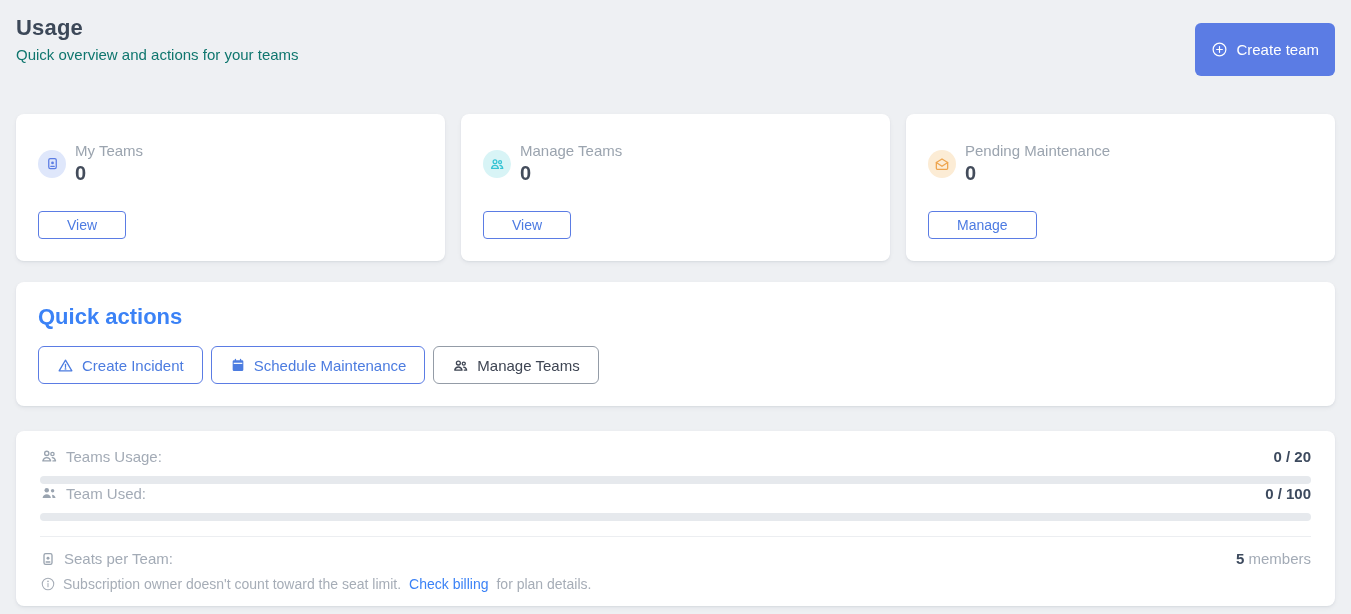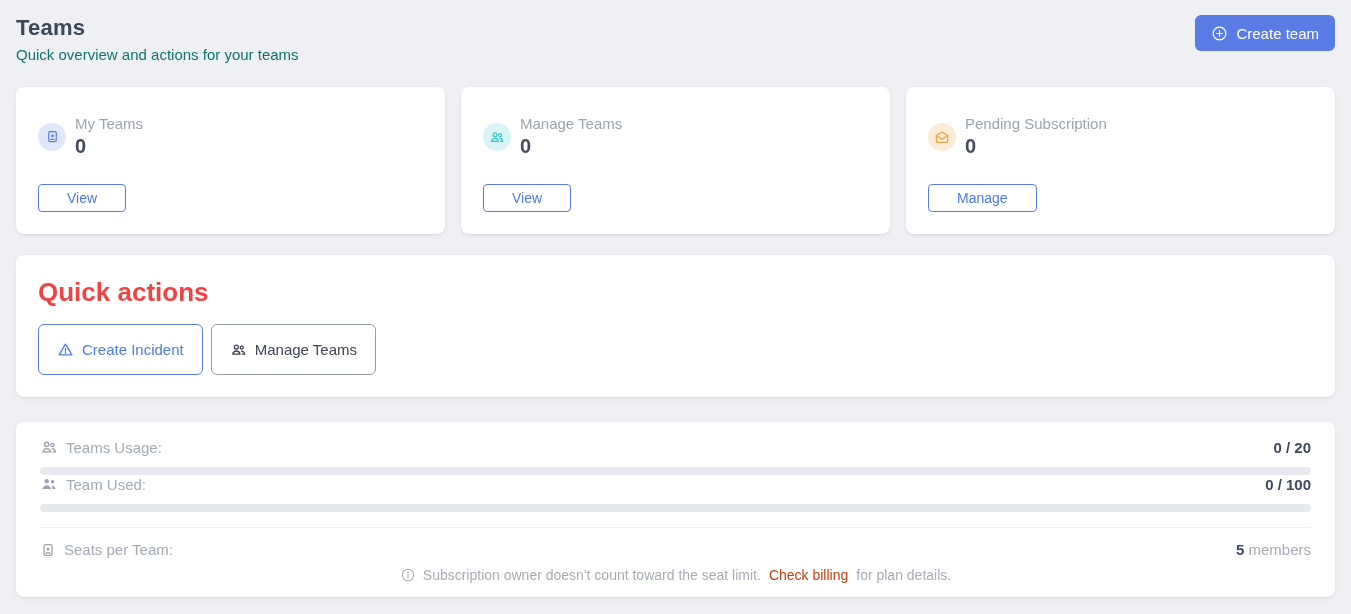--- a/index.html
+++ b/index.html
@@ -11,27 +11,27 @@
     color: #3d4a5c;
     padding: 15px 16px 18px;
   }
   
   .page-header { display: flex; justify-content: space-between; align-items: flex-start; }
   .page-title { font-size: 22px; font-weight: 700; color: #3c4858; letter-spacing: .2px; }
   .page-subtitle { margin-top: 5px; font-size: 15px; color: #0f766e; }
   .btn-primary {
     display: inline-flex; align-items: center; gap: 8px;
     background: #5b7ce4; color: #ffffff; border: none; border-radius: 6px;
-    font-size: 15px; font-family: inherit; padding: 0 16px; height: 36px; 
+    font-size: 15px; font-family: inherit; padding: 0 16px; height: 53px; margin-top: 8px;
     cursor: pointer;
   }
   .icon { display: inline-flex; align-items: center; justify-content: center; flex: none; }
   .icon svg { display: block; }
   
-  .cards { display: grid; grid-template-columns: repeat(3, 1fr); gap: 16px; margin-top: 24px; }
+  .cards { display: grid; grid-template-columns: repeat(3, 1fr); gap: 16px; margin-top: 38px; }
   .card {
     background: #ffffff; border-radius: 8px; padding: 20px 22px 22px;
     box-shadow: 0 1px 2px rgba(20,30,60,.06), 0 2px 5px rgba(20,30,60,.05);
   }
   .card-top { display: flex; align-items: center; gap: 9px; margin-top: 8px; }
   .icon-circle {
     width: 28px; height: 28px; border-radius: 50%;
     display: inline-flex; align-items: center; justify-content: center; flex: none;
   }
   .icon-circle.blue   { background: #dfe7fb; color: #5b7ce4; }
@@ -42,50 +42,50 @@
   .btn-outline {
     margin-top: 26px; background: #ffffff; border: 1px solid #5b7ce4; color: #4d7be2;
     border-radius: 4px; font-size: 14px; font-family: inherit; padding: 5px 28px; cursor: pointer;
   }
   
   .panel {
     background: #ffffff; border-radius: 8px;
     box-shadow: 0 1px 2px rgba(20,30,60,.06), 0 2px 5px rgba(20,30,60,.05);
   }
   .qa-panel { margin-top: 21px; padding: 22px; }
-  .qa-title { font-size: 26px; font-weight: 600; color: #ef4444; }
+  .qa-title { font-size: 22px; font-weight: 600; color: #3b82f6; }
   .qa-row { display: flex; gap: 8px; margin-top: 16px; }
   .btn-action {
-    display: inline-flex; align-items: center; gap: 8px; height: 51px; padding: 0 18px;
+    display: inline-flex; align-items: center; gap: 8px; height: 38px; padding: 0 18px;
     background: #ffffff; border-radius: 6px; font-size: 15px; font-family: inherit; cursor: pointer;
   }
   .btn-action.primary { border: 1px solid #5b7ce4; color: #4c7ce0; }
   .btn-action.neutral { border: 1px solid #949ca7; color: #3e4553; }
   
   .usage-panel { margin-top: 25px; padding: 16px 24px 14px; }
   .usage-row { display: flex; justify-content: space-between; align-items: center; }
   .usage-label { display: inline-flex; align-items: flex-end; gap: 8px; font-size: 15px; color: #a3abb6; }
   .usage-label .icon { color: #9aa4b0; }
   .usage-value { font-size: 15px; font-weight: 700; color: #3d4a5e; }
   .progress { height: 8px; background: #e6e9ed; border-radius: 4px; margin-top: 11px; overflow: hidden; }
   .progress-fill { height: 100%; background: #5b7ce4; border-radius: 4px; width: 0; }
   .divider { border: none; border-top: 1px solid #eceef1; margin: 15px 0 13px; }
   .unit { font-weight: 400; color: #a3abb6; }
-  .note { display: flex; align-items: center; gap: 5px; margin-top: 9px; font-size: 14px; color: #a6adb7; justify-content: center; }
+  .note { display: flex; align-items: center; gap: 5px; margin-top: 9px; font-size: 14px; color: #a6adb7; }
   .note .icon { color: #a6adb7; margin-right: 2px; }
-  .note a { color: #c2410c; text-decoration: none; cursor: pointer; margin: 0 3px; }
+  .note a { color: #3b82f6; text-decoration: none; cursor: pointer; margin: 0 3px; }
 </style>
 </head>
 <body>
 
 <div class="page">
 
   <header class="page-header">
     <div>
-      <h1 class="page-title">Teams</h1>
+      <h1 class="page-title">Usage</h1>
       <p class="page-subtitle">Quick overview and actions for your teams</p>
     </div>
     <button class="btn-primary">
       <span class="icon">
         <svg width="17" height="17" viewBox="0 0 24 24" fill="none" stroke="currentColor" stroke-width="1.7" stroke-linecap="round">
             <circle cx="12" cy="12" r="9"></circle>
             <path d="M12 8v8M8 12h8"></path>
           </svg>
       </span>
       <span>Create team</span>
@@ -131,21 +131,21 @@
 
     <section class="card">
       <div class="card-top">
         <span class="icon-circle orange">
           <svg width="16" height="16" viewBox="0 0 24 24" fill="none" stroke="currentColor" stroke-width="1.9" stroke-linecap="round" stroke-linejoin="round">
               <path d="M3.5 9.8 12 4.5l8.5 5.3v8.7a1.5 1.5 0 0 1-1.5 1.5H5a1.5 1.5 0 0 1-1.5-1.5z"></path>
               <path d="m3.5 9.8 8.5 5.7 8.5-5.7"></path>
             </svg>
         </span>
         <div>
-          <div class="card-label">Pending Subscription</div>
+          <div class="card-label">Pending Maintenance</div>
           <div class="card-value">0</div>
         </div>
       </div>
       <button class="btn-outline">Manage</button>
     </section>
 
   </div>
 
   <section class="panel qa-panel">
     <h2 class="qa-title">Quick actions</h2>
@@ -155,20 +155,31 @@
         <span class="icon">
           <svg width="17" height="17" viewBox="0 0 24 24" fill="none" stroke="currentColor" stroke-width="1.8" stroke-linecap="round" stroke-linejoin="round">
               <path d="M12 4.5 21 19.5H3z"></path>
               <path d="M12 10.5v4"></path>
               <circle cx="12" cy="16.8" r="0.4" fill="currentColor"></circle>
             </svg>
         </span>
         <span>Create Incident</span>
       </button>
 
+      <button class="btn-action primary">
+        <span class="icon">
+          <svg width="16" height="16" viewBox="0 0 24 24" fill="currentColor" stroke="none">
+              <path d="M6 4.8h12a2 2 0 0 1 2 2V19a2 2 0 0 1-2 2H6a2 2 0 0 1-2-2V6.8a2 2 0 0 1 2-2z"></path>
+              <rect x="5.5" y="8.6" width="13" height="1.8" fill="#ffffff"></rect>
+              <rect x="7.2" y="2.8" width="1.9" height="3.4" rx="0.9"></rect>
+              <rect x="14.9" y="2.8" width="1.9" height="3.4" rx="0.9"></rect>
+            </svg>
+        </span>
+        <span>Schedule Maintenance</span>
+      </button>
 
       <button class="btn-action neutral">
         <span class="icon">
           <svg width="17" height="17" viewBox="0 0 24 24" fill="none" stroke="currentColor" stroke-width="1.8" stroke-linecap="round" stroke-linejoin="round">
               <circle cx="9" cy="8.5" r="2.8"></circle>
               <path d="M3.8 18.5c.7-2.9 2.7-4.4 5.2-4.4s4.5 1.5 5.2 4.4z"></path>
               <circle cx="16.6" cy="9.3" r="2.2"></circle>
               <path d="M16.4 14.2c2.2.2 3.7 1.6 4.3 4.3h-3.4"></path>
             </svg>
         </span>

